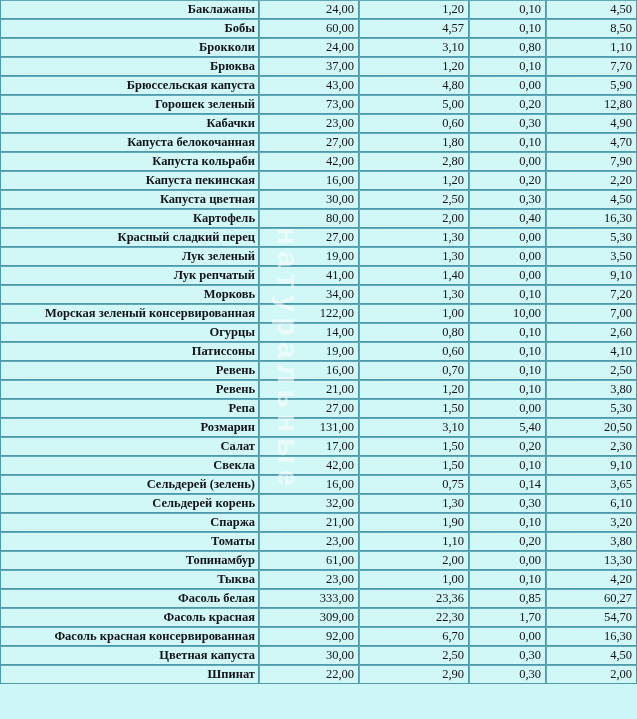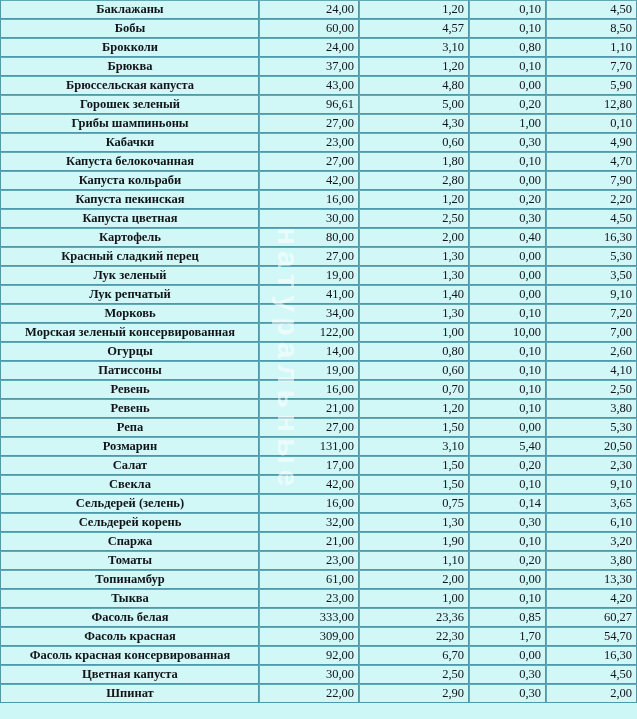--- a/index.html
+++ b/index.html
@@ -45,21 +45,21 @@
     border-left: 1px solid #5fa9b8;
     border-right: 1px solid #4e9aab;
     overflow: hidden;
     white-space: nowrap;
     box-sizing: border-box;
   }
 
   
   table.nutrition td.c-name {
     font-weight: bold;
-    text-align: center;
+    text-align: right;
     letter-spacing: 0px;
     padding-left: 4px;
     border-left: 1px solid #4e9aab;
   }
 
   
   table.nutrition td.c-num {
     text-align: right;
     font-weight: normal;
     padding-right: 4px;
@@ -145,31 +145,24 @@
         </tr>
         <tr>
           <td class="c-name">Брюссельская капуста</td>
           <td class="c-num">43,00</td>
           <td class="c-num">4,80</td>
           <td class="c-num">0,00</td>
           <td class="c-num">5,90</td>
         </tr>
         <tr>
           <td class="c-name">Горошек зеленый</td>
-          <td class="c-num">96,61</td>
+          <td class="c-num">73,00</td>
           <td class="c-num">5,00</td>
           <td class="c-num">0,20</td>
           <td class="c-num">12,80</td>
-        </tr>
-        <tr>
-          <td class="c-name">Грибы шампиньоны</td>
-          <td class="c-num">27,00</td>
-          <td class="c-num">4,30</td>
-          <td class="c-num">1,00</td>
-          <td class="c-num">0,10</td>
         </tr>
         <tr>
           <td class="c-name">Кабачки</td>
           <td class="c-num">23,00</td>
           <td class="c-num">0,60</td>
           <td class="c-num">0,30</td>
           <td class="c-num">4,90</td>
         </tr>
         <tr>
           <td class="c-name">Капуста белокочанная</td>

